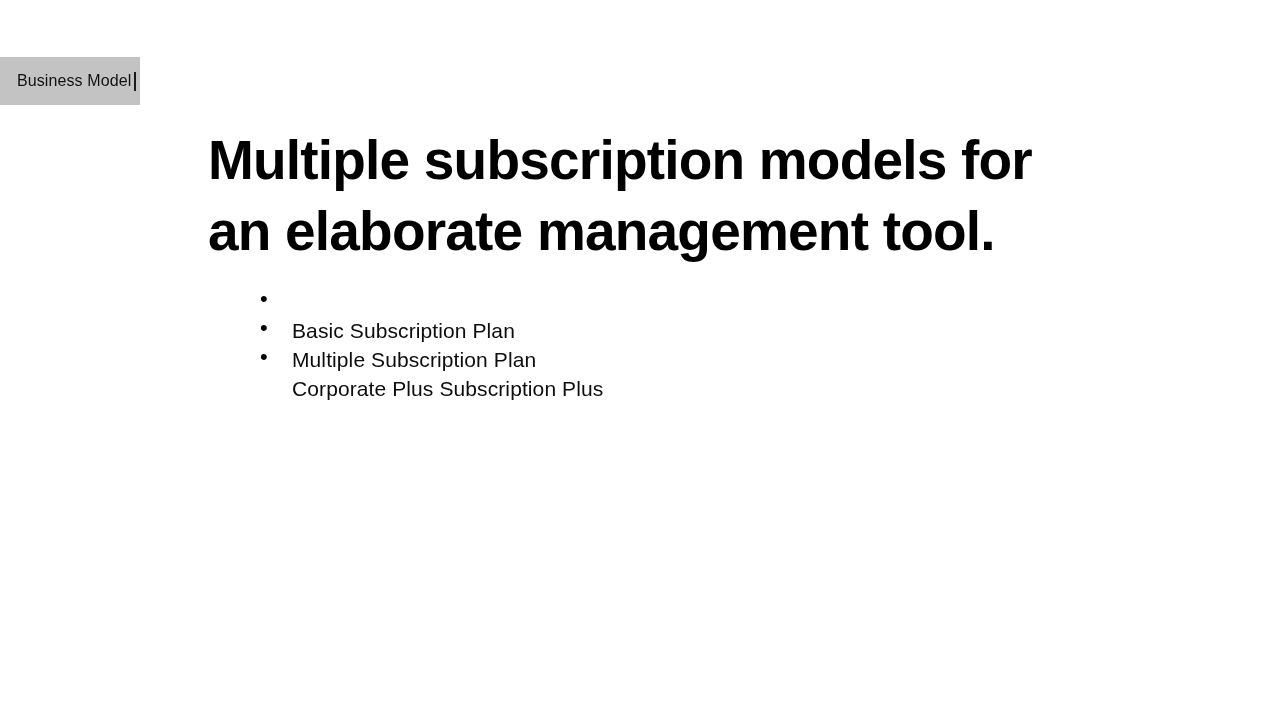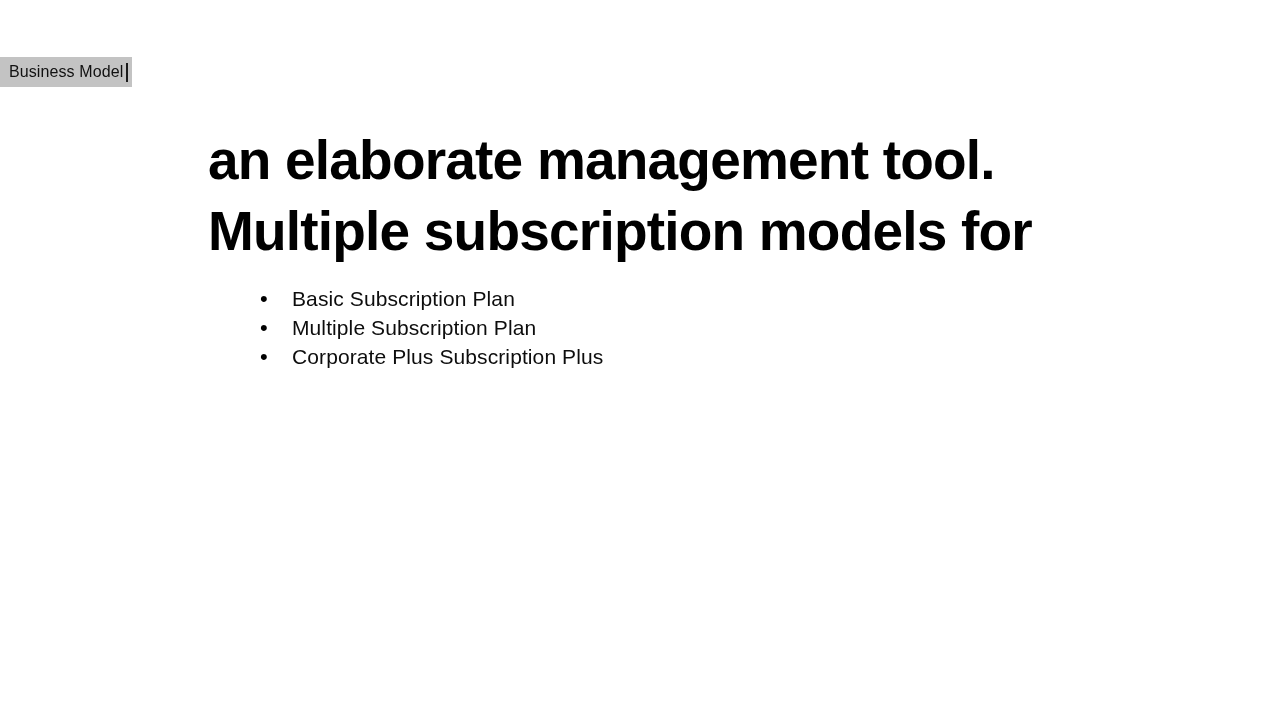--- a/index.html
+++ b/index.html
@@ -20,26 +20,26 @@
     position: absolute;
     inset: 0;
     background: #ffffff;
   }
 
   
   .section-badge {
     position: absolute;
     left: 0;
     top: 57px;
-    height: 30px;
+    height: 48px;
     box-sizing: border-box;
     background: #c3c3c3;
     display: flex;
     align-items: center;
-    padding-left: 9px;
+    padding-left: 17px;
     padding-right: 4px;
   }
   .section-badge-text {
     font-family: "Liberation Sans", sans-serif;
     font-size: 16px;
     font-weight: 400;
     color: #111111;
     letter-spacing: 0.1px;
     white-space: nowrap;
     line-height: 1;
@@ -94,35 +94,36 @@
     text-align: left;
   }
   .bullet-text {
     font-family: "Liberation Sans", sans-serif;
     font-size: 21px;
     line-height: 29px;
     font-weight: 400;
     color: #0d0d0d;
     letter-spacing: 0.1px;
     white-space: nowrap;
+    margin-top: 32px;
   }
 </style>
 </head>
 <body>
 
 <div class="slide">
 
   <div class="section-badge">
     <span class="section-badge-text">Business Model</span>
     <span class="text-caret"></span>
   </div>
 
   <div class="heading-block">
+    <div class="heading-line">Multiple subscription models for</div>
     <div class="heading-line">an elaborate management tool.</div>
-    <div class="heading-line">Multiple subscription models for</div>
   </div>
 
   <ul class="bullet-list">
     <li class="bullet-item">
       <span class="bullet-marker">•</span>
       <span class="bullet-text">Basic Subscription Plan</span>
     </li>
     <li class="bullet-item">
       <span class="bullet-marker">•</span>
       <span class="bullet-text">Multiple Subscription Plan</span>

